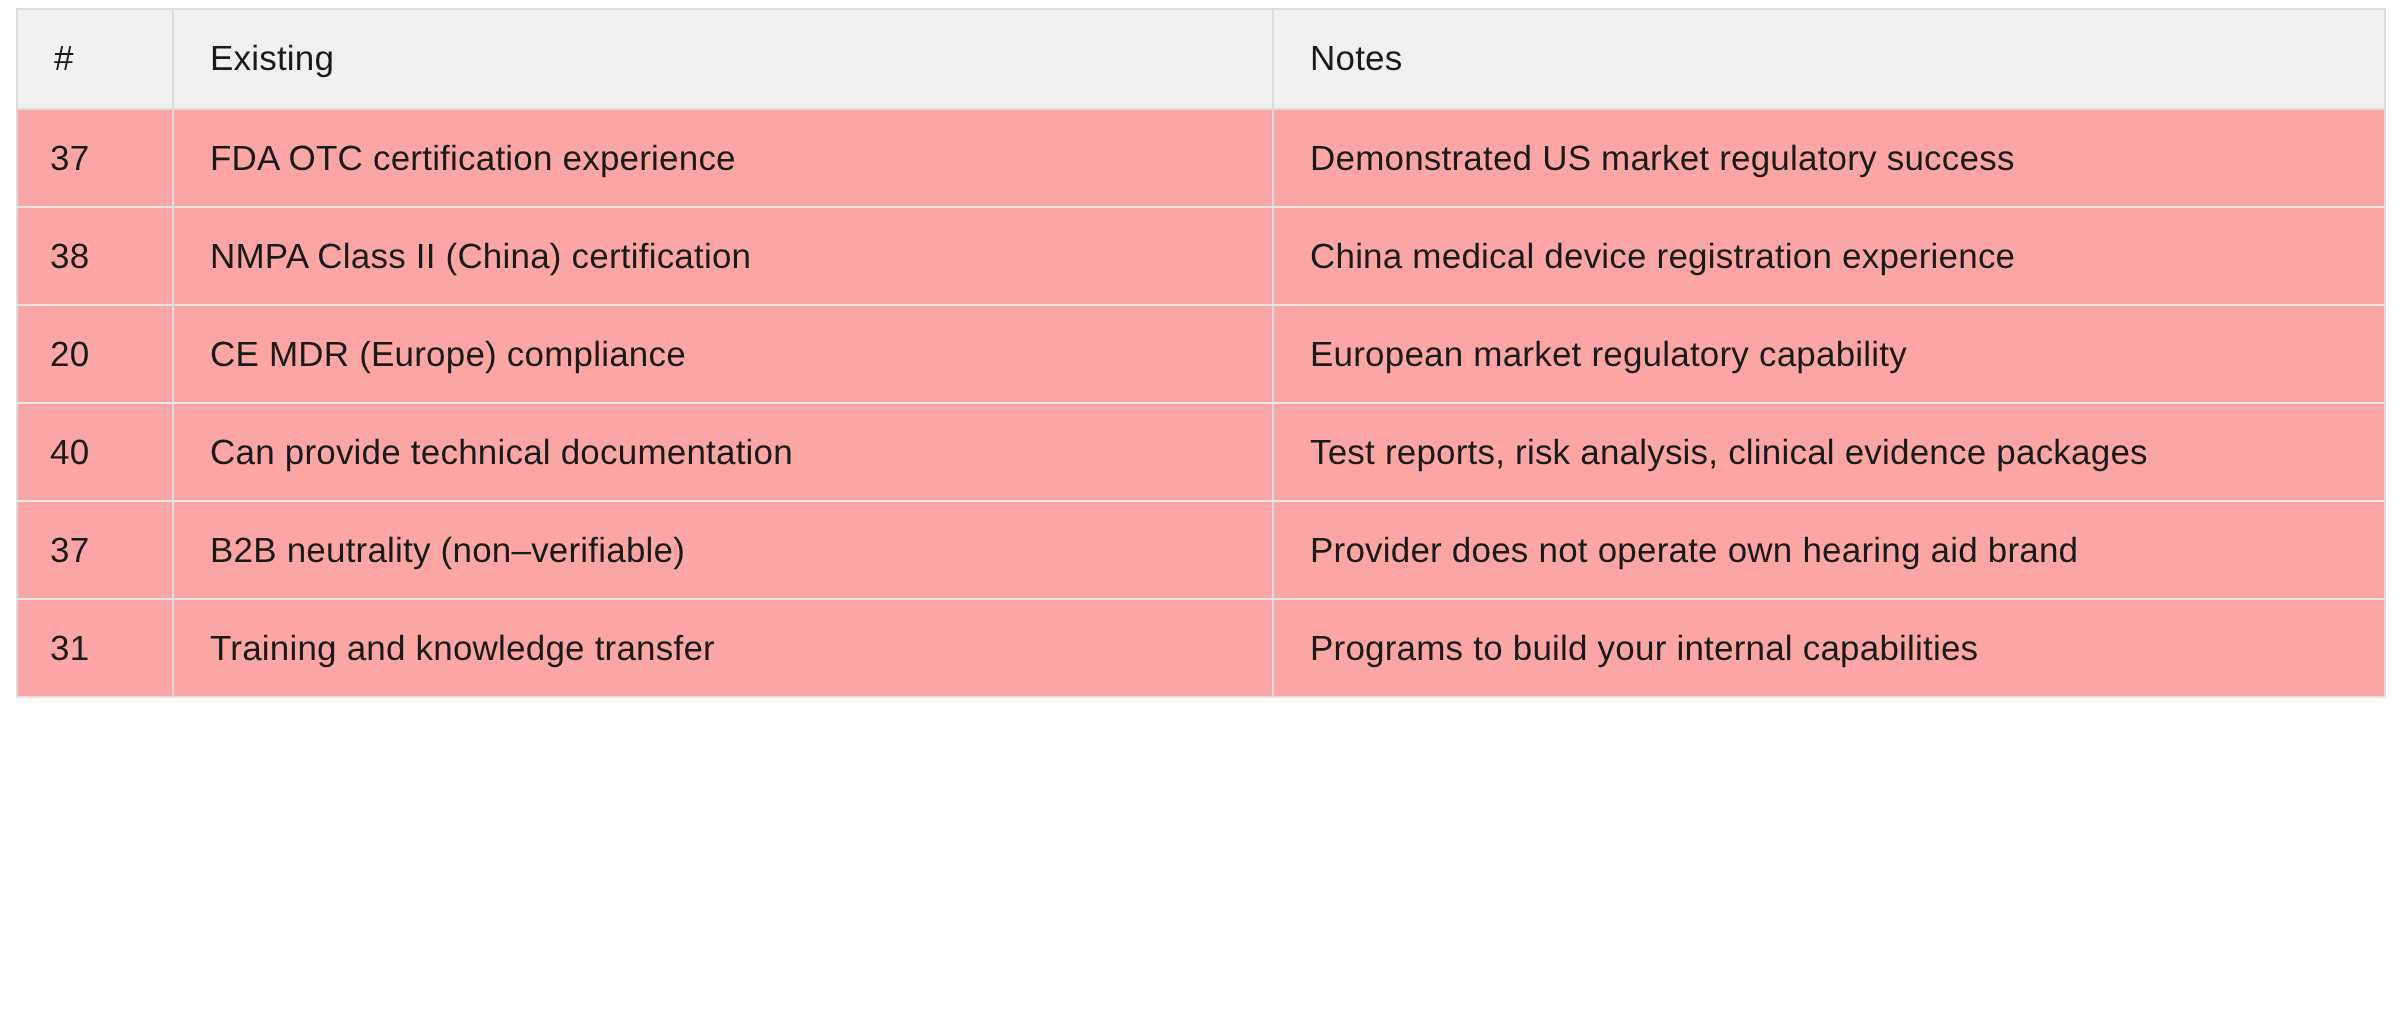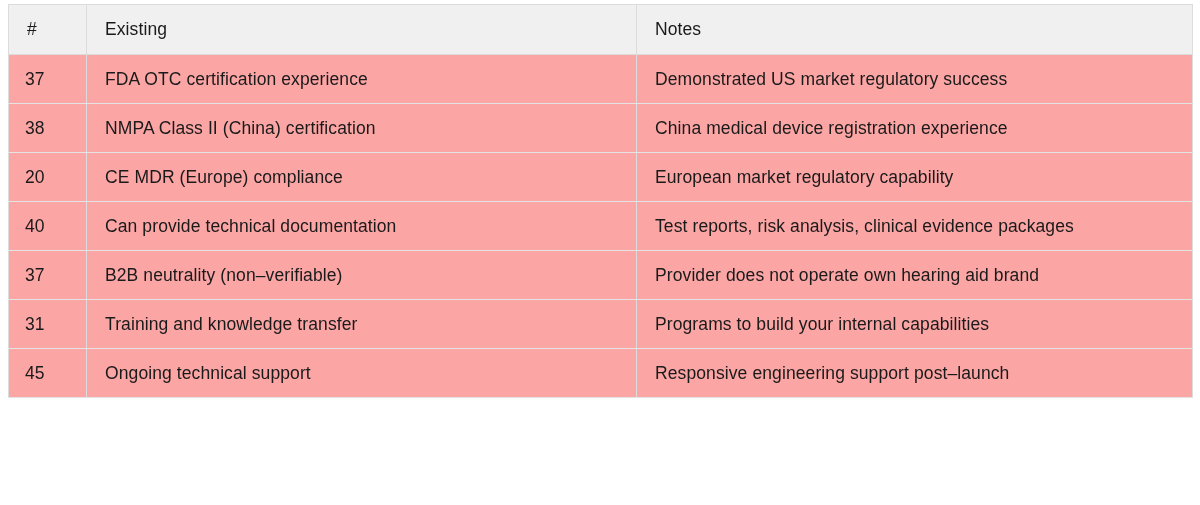--- a/index.html
+++ b/index.html
@@ -100,20 +100,15 @@
       <tr>
         <td class="cell-num">37</td>
         <td>B2B neutrality (non–verifiable)</td>
         <td>Provider does not operate own hearing aid brand</td>
       </tr>
       <tr>
         <td class="cell-num">31</td>
         <td>Training and knowledge transfer</td>
         <td>Programs to build your internal capabilities</td>
       </tr>
-      <tr>
-        <td class="cell-num">45</td>
-        <td>Ongoing technical support</td>
-        <td>Responsive engineering support post–launch</td>
-      </tr>
     </tbody>
   </table>
 </div>
 
 </body></html>

